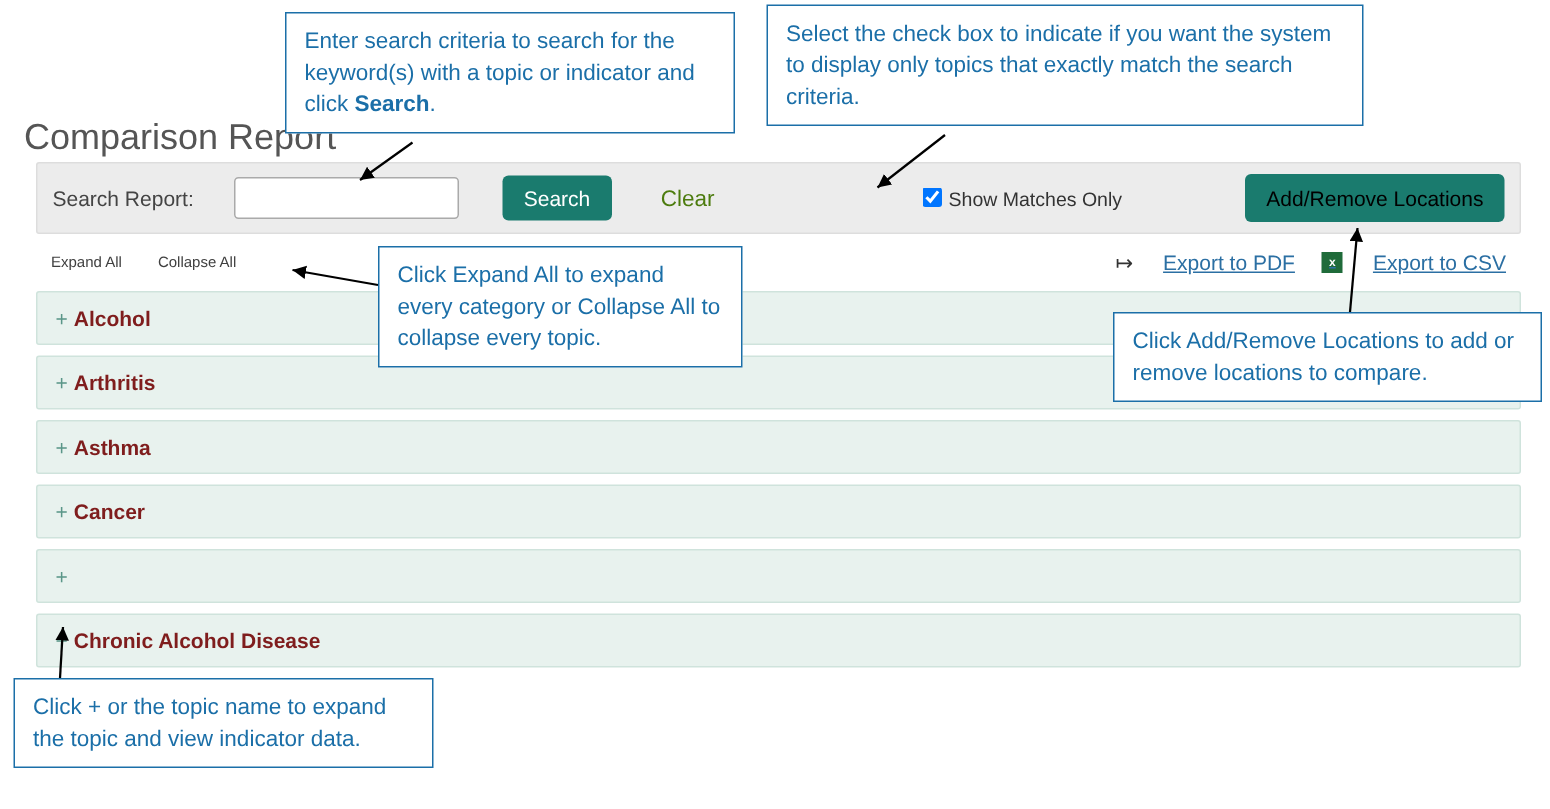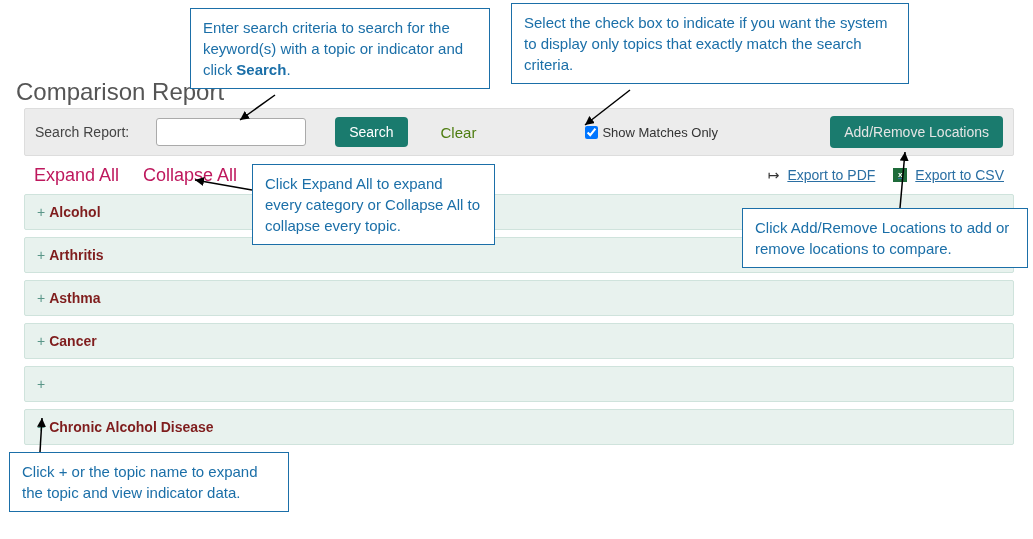--- a/index.html
+++ b/index.html
@@ -60,67 +60,67 @@
     }
     .btn-clear {
       margin-left: 12px;
       background: none;
       border: none;
       color: #4d7c0f;
       font-size: 15px;
       cursor: pointer;
     }
     .checkbox-wrap {
-      margin-left: 88px;
-      display: flex;
-      align-items: center;
+      margin-left: 118px;
+      display: flex;
+      align-items: flex-start;
       font-size: 13px;
       color: #333;
     }
     .checkbox-wrap input { margin-right: 4px; }
     .btn-addremove {
       margin-left: auto;
       background: #1a7b6e;
-      color: #e5e5e5;
+      color: #000000;
       border: none;
       border-radius: 4px;
       padding: 8px 14px;
       font-size: 14px;
       cursor: pointer;
     }
     .controls-row {
       position: absolute;
       left: 24px;
       top: 160px;
       width: 990px;
       height: 30px;
       display: flex;
       align-items: center;
       padding: 0 10px;
     }
     .link {
-      color: #be185d;
-      cursor: pointer;
-      font-size: 18px;
+      color: #404040;
+      cursor: pointer;
+      font-size: 10px;
     }
     .link + .link { margin-left: 24px; }
     .export-group {
       margin-left: auto;
       display: flex;
       align-items: center;
       gap: 18px;
     }
     .export-link {
       color: #2b6fa3;
       text-decoration: underline;
       font-size: 14px;
       cursor: pointer;
       display: flex;
       align-items: center;
-      gap: 8px;
+      gap: 20px;
     }
     .icon-share::before { content: "↦"; color: #333; text-decoration: none; display: inline-block; }
     .icon-csv {
       display: inline-block;
       width: 14px;
       height: 14px;
       background: #1f6b3a;
       color: #fff;
       font-size: 8px;
       line-height: 14px;

